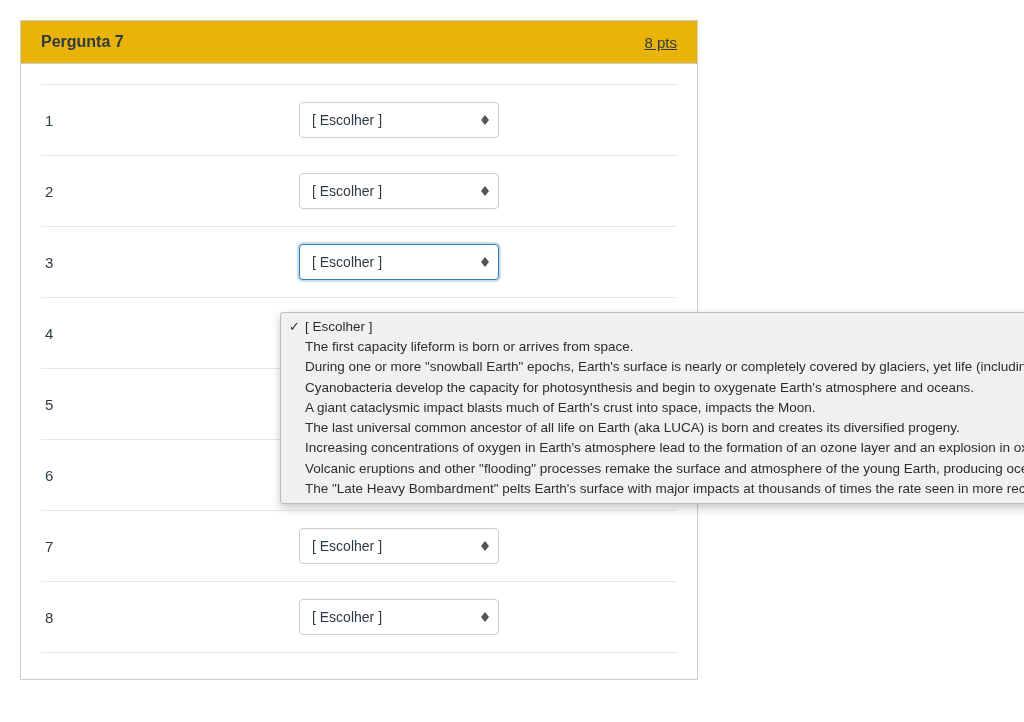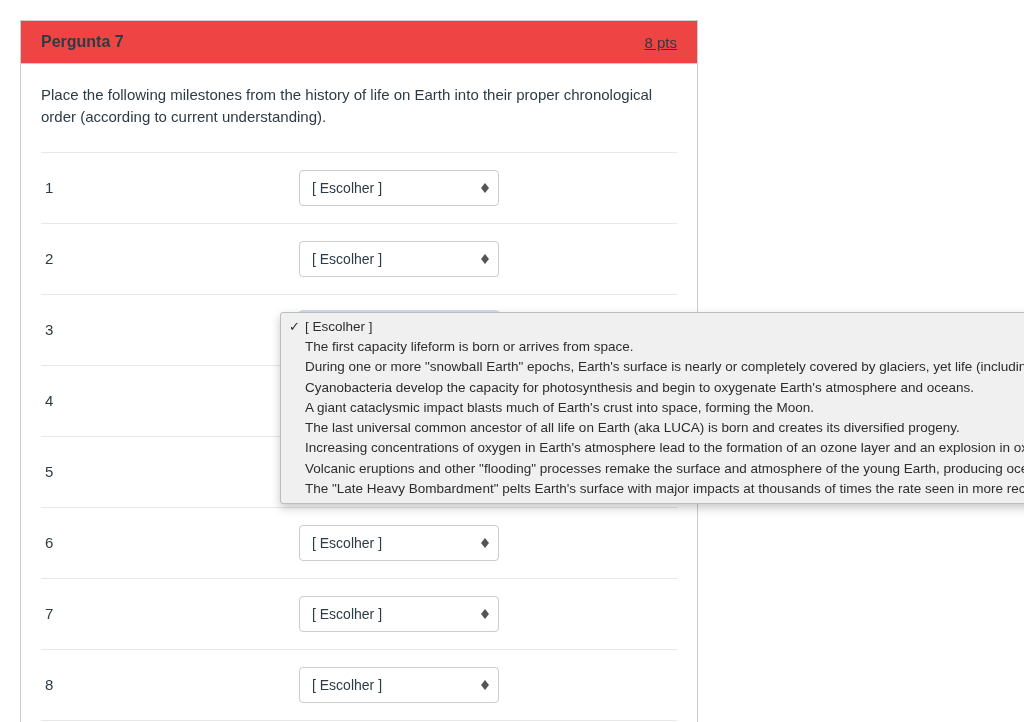--- a/index.html
+++ b/index.html
@@ -17,21 +17,21 @@
     .question-container {
       width: 678px;
       border: 1px solid #c7cdd1;
       position: relative;
     }
     .question-header {
       display: flex;
       justify-content: space-between;
       align-items: center;
       padding: 12px 20px;
-      background: #ef4444;
+      background: #eab308;
       border-bottom: 1px solid #c7cdd1;
     }
     .question-title {
       font-size: 16px;
       font-weight: 700;
       color: #2d3b45;
     }
     .question-points {
       font-size: 15px;
       color: #2d3b45;
@@ -131,21 +131,20 @@
 </head>
 <body>
 
 <div class="question-container">
   <div class="question-header">
     <div class="question-title">Pergunta 7</div>
     <div class="question-points">8 pts</div>
   </div>
 
   <div class="question-body">
-    <div class="question-text">Place the following milestones from the history of life on Earth into their proper chronological order (according to current understanding).</div>
 
     <div>
 
       <div class="answer-row">
         <div class="answer-label">1</div>
         <div class="select-wrapper">
           <div class="select-box">[ Escolher ]</div>
           <span class="select-arrows">
             <svg width="8" height="5" viewBox="0 0 8 5">
                 <path d="M0 5 L4 0 L8 5 Z" fill="#555"></path>
@@ -276,21 +275,21 @@
     <div class="dropdown-option">
       <span class="check-slot"></span>
       <span class="opt-text">During one or more "snowball Earth" epochs, Earth's surface is nearly or completely covered by glaciers, yet life (including</span>
     </div>
     <div class="dropdown-option">
       <span class="check-slot"></span>
       <span class="opt-text">Cyanobacteria develop the capacity for photosynthesis and begin to oxygenate Earth's atmosphere and oceans.</span>
     </div>
     <div class="dropdown-option">
       <span class="check-slot"></span>
-      <span class="opt-text">A giant cataclysmic impact blasts much of Earth's crust into space, forming the Moon.</span>
+      <span class="opt-text">A giant cataclysmic impact blasts much of Earth's crust into space, impacts the Moon.</span>
     </div>
     <div class="dropdown-option">
       <span class="check-slot"></span>
       <span class="opt-text">The last universal common ancestor of all life on Earth (aka LUCA) is born and creates its diversified progeny.</span>
     </div>
     <div class="dropdown-option">
       <span class="check-slot"></span>
       <span class="opt-text">Increasing concentrations of oxygen in Earth's atmosphere lead to the formation of an ozone layer and an explosion in oxygen-</span>
     </div>
     <div class="dropdown-option">

